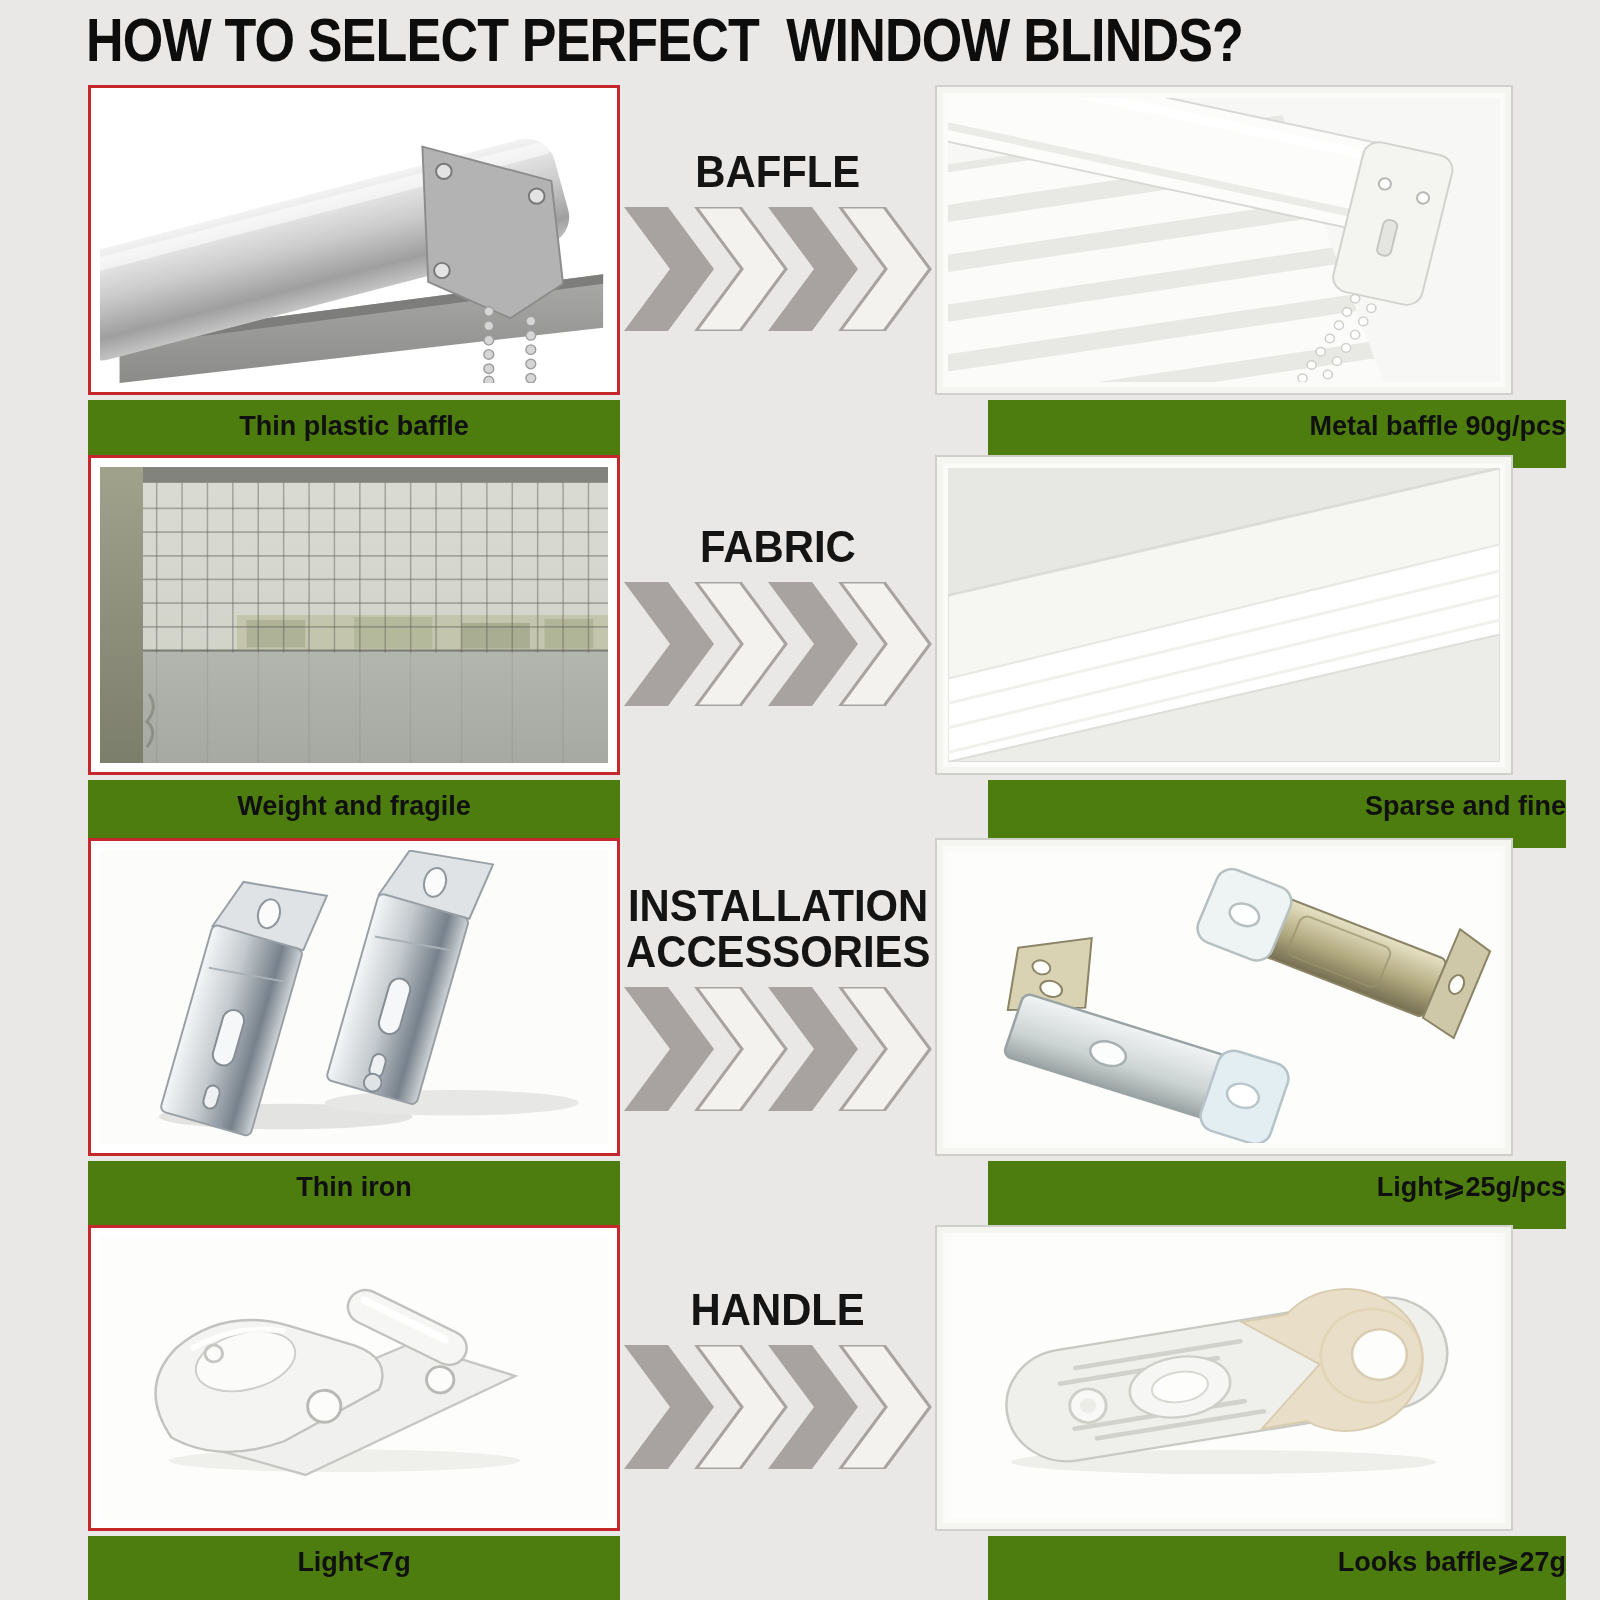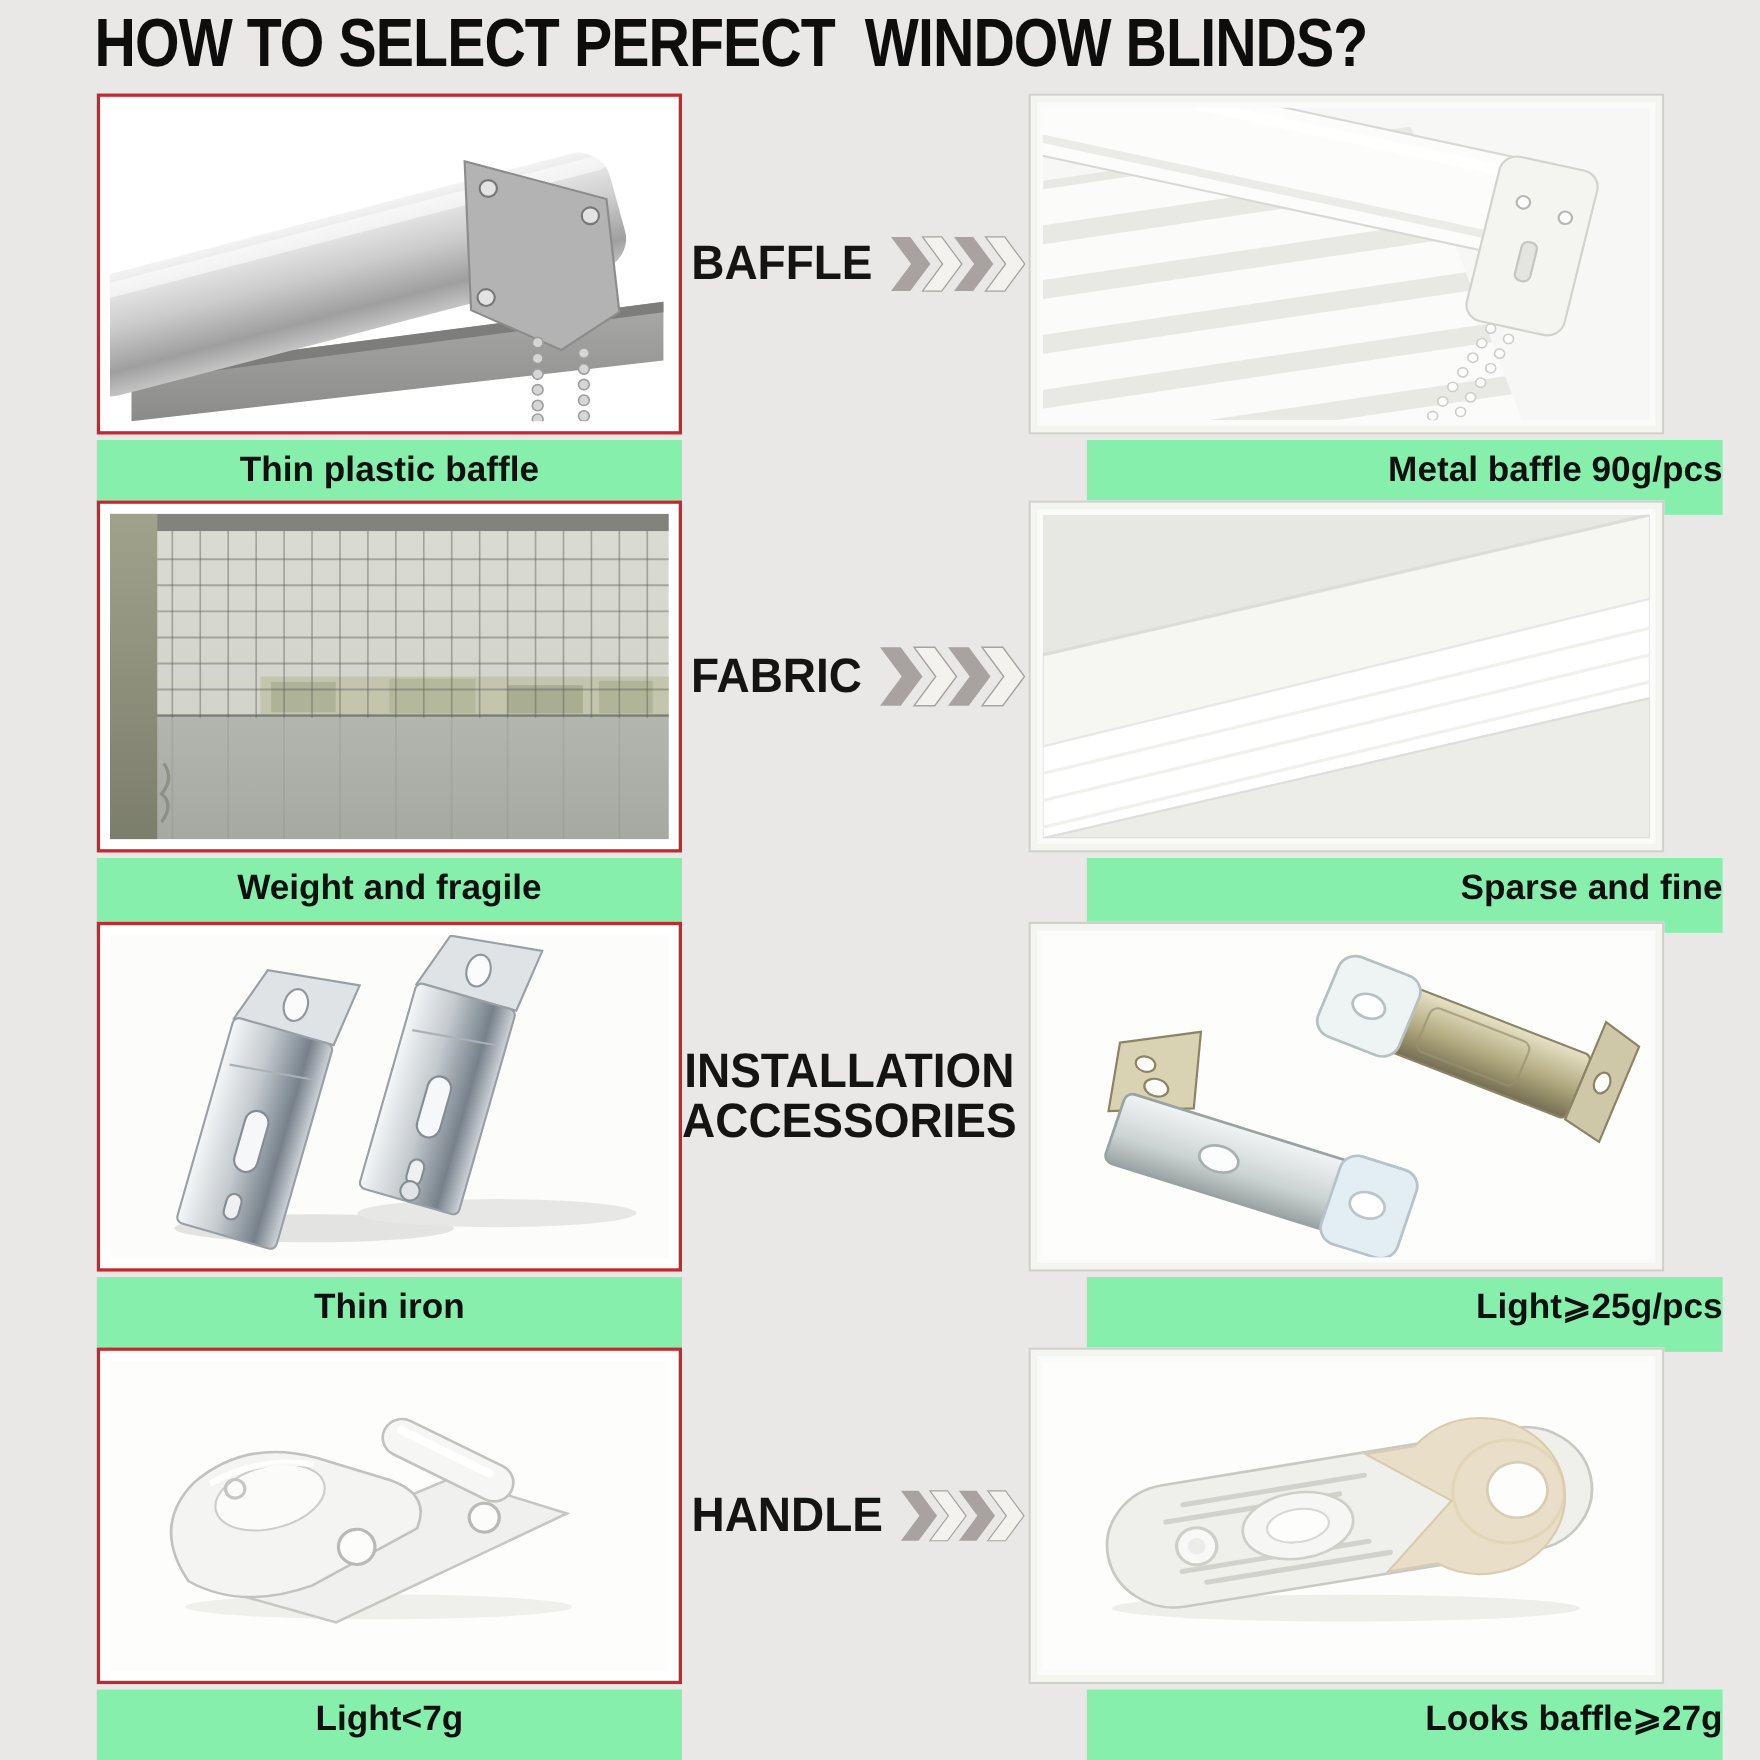--- a/index.html
+++ b/index.html
@@ -26,32 +26,32 @@
     left:88px; width:532px; height:var(--imgh);
     border:3px solid #c4282d; padding:9px;
   }
   .photo.right {
     left:935px; width:578px; height:var(--imgh);
     border:2px solid #cfcfcb; padding:11px; background:#fbfbfa;
     box-shadow:inset 0 0 0 6px #f4f4f1;
   }
   .middle {
     position:absolute; left:624px; top:0; width:308px; height:var(--imgh);
-    display:flex; align-items:center; justify-content:center;
+    display:flex; flex-direction:column; align-items:center; justify-content:center;
     gap:12px;
   }
   .mid-label {
     text-align:center; font-size:44px; font-weight:600; color:#141414;
     line-height:1.04; transform:scaleX(0.95); white-space:nowrap;
   }
   .mid-label div:empty { display:none; }
   .caption {
     position:absolute; top:calc(var(--imgh) + 5px); height:68px;
-    background:#86efac; text-align:center;
-    font-size:32px; font-weight:600; color:#101010; line-height:52px;
+    background:#4d7c0f; text-align:center;
+    font-size:27px; font-weight:600; color:#101010; line-height:52px;
     white-space:nowrap; overflow:hidden;
   }
   .caption.left  { left:88px;  width:532px; }
   .caption.right { left:988px; width:578px;text-align:right; }
 </style>
 </head>
 <body>
 
 <h1 class="page-title">HOW TO SELECT PERFECT  WINDOW BLINDS?</h1>
 

